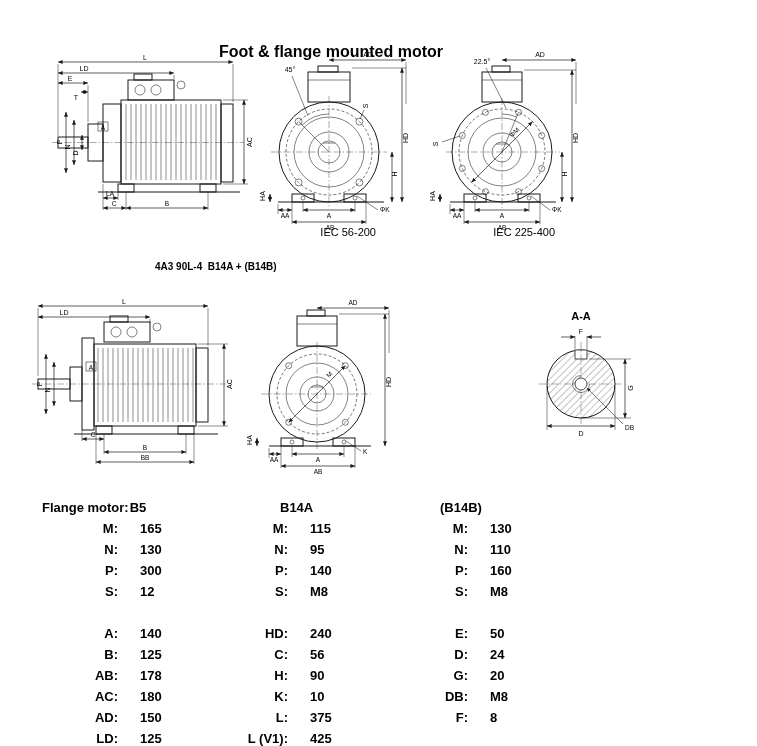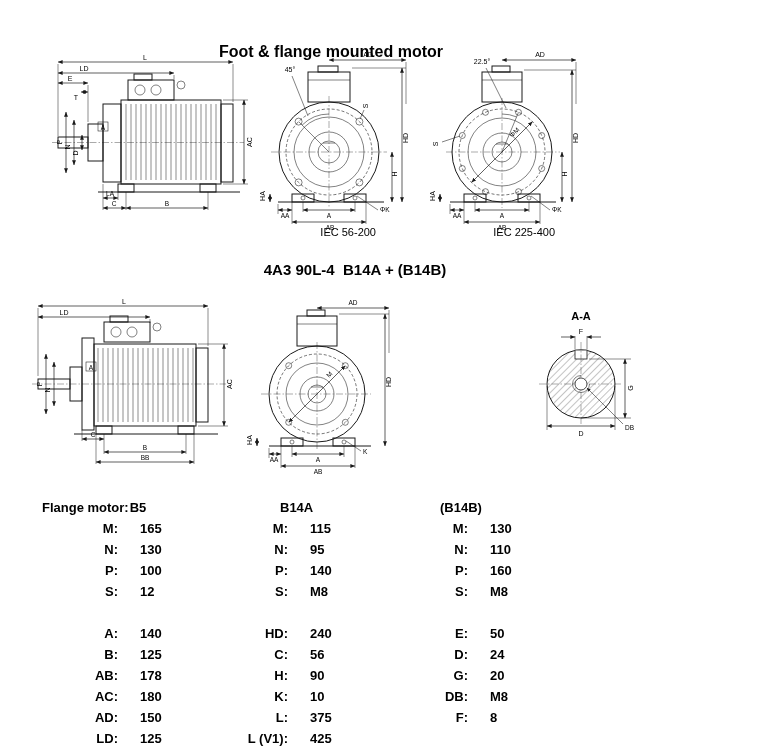--- a/index.html
+++ b/index.html
@@ -1,22 +1,22 @@
 <!DOCTYPE html>
 <html><head>
 <meta charset="utf-8">
 <style>
   *{margin:0;padding:0;box-sizing:border-box}
   html,body{background:#fff}
   body{width:757px;height:746px;position:relative;overflow:hidden;
        font-family:"Liberation Sans",sans-serif;color:#000}
   .title{position:absolute;left:131px;top:4px;width:400px;text-align:center;
          font-weight:bold;font-size:16px;line-height:19px;white-space:pre}
-  .subtitle{position:absolute;left:155px;top:261px;width:400px;text-align:center;
-         font-weight:bold;font-size:15px;white-space:pre}
+  .subtitle{position:absolute;left:155px;top:261px;width:400px;text-align:left;
+         font-weight:bold;font-size:10px;white-space:pre}
   .caption{position:absolute;font-size:11px;text-align:right;width:100px}
   svg{position:absolute;overflow:visible}
   svg text{font-family:"Liberation Sans",sans-serif;fill:#000}
   .lbl{font-size:7px}
   .lbl2{font-size:6.5px}
   .sect{font-size:11px;font-weight:bold}
   .outline{fill:none;stroke:#1a1a1a;stroke-width:1}
   .thin{fill:none;stroke:#1a1a1a;stroke-width:.55}
   .fins{fill:none;stroke:#1a1a1a;stroke-width:.5}
   .dim{fill:none;stroke:#1a1a1a;stroke-width:.7}
@@ -387,21 +387,21 @@
     <div class="r">
         <span class="lab">M:</span>
         <span class="val">165</span>
       </div>
     <div class="r">
         <span class="lab">N:</span>
         <span class="val">130</span>
       </div>
     <div class="r">
         <span class="lab">P:</span>
-        <span class="val">100</span>
+        <span class="val">300</span>
       </div>
     <div class="r">
         <span class="lab">S:</span>
         <span class="val">12</span>
       </div>
   </div>
   <div class="group2">
     <div class="r">
         <span class="lab">A:</span>
         <span class="val">140</span>

